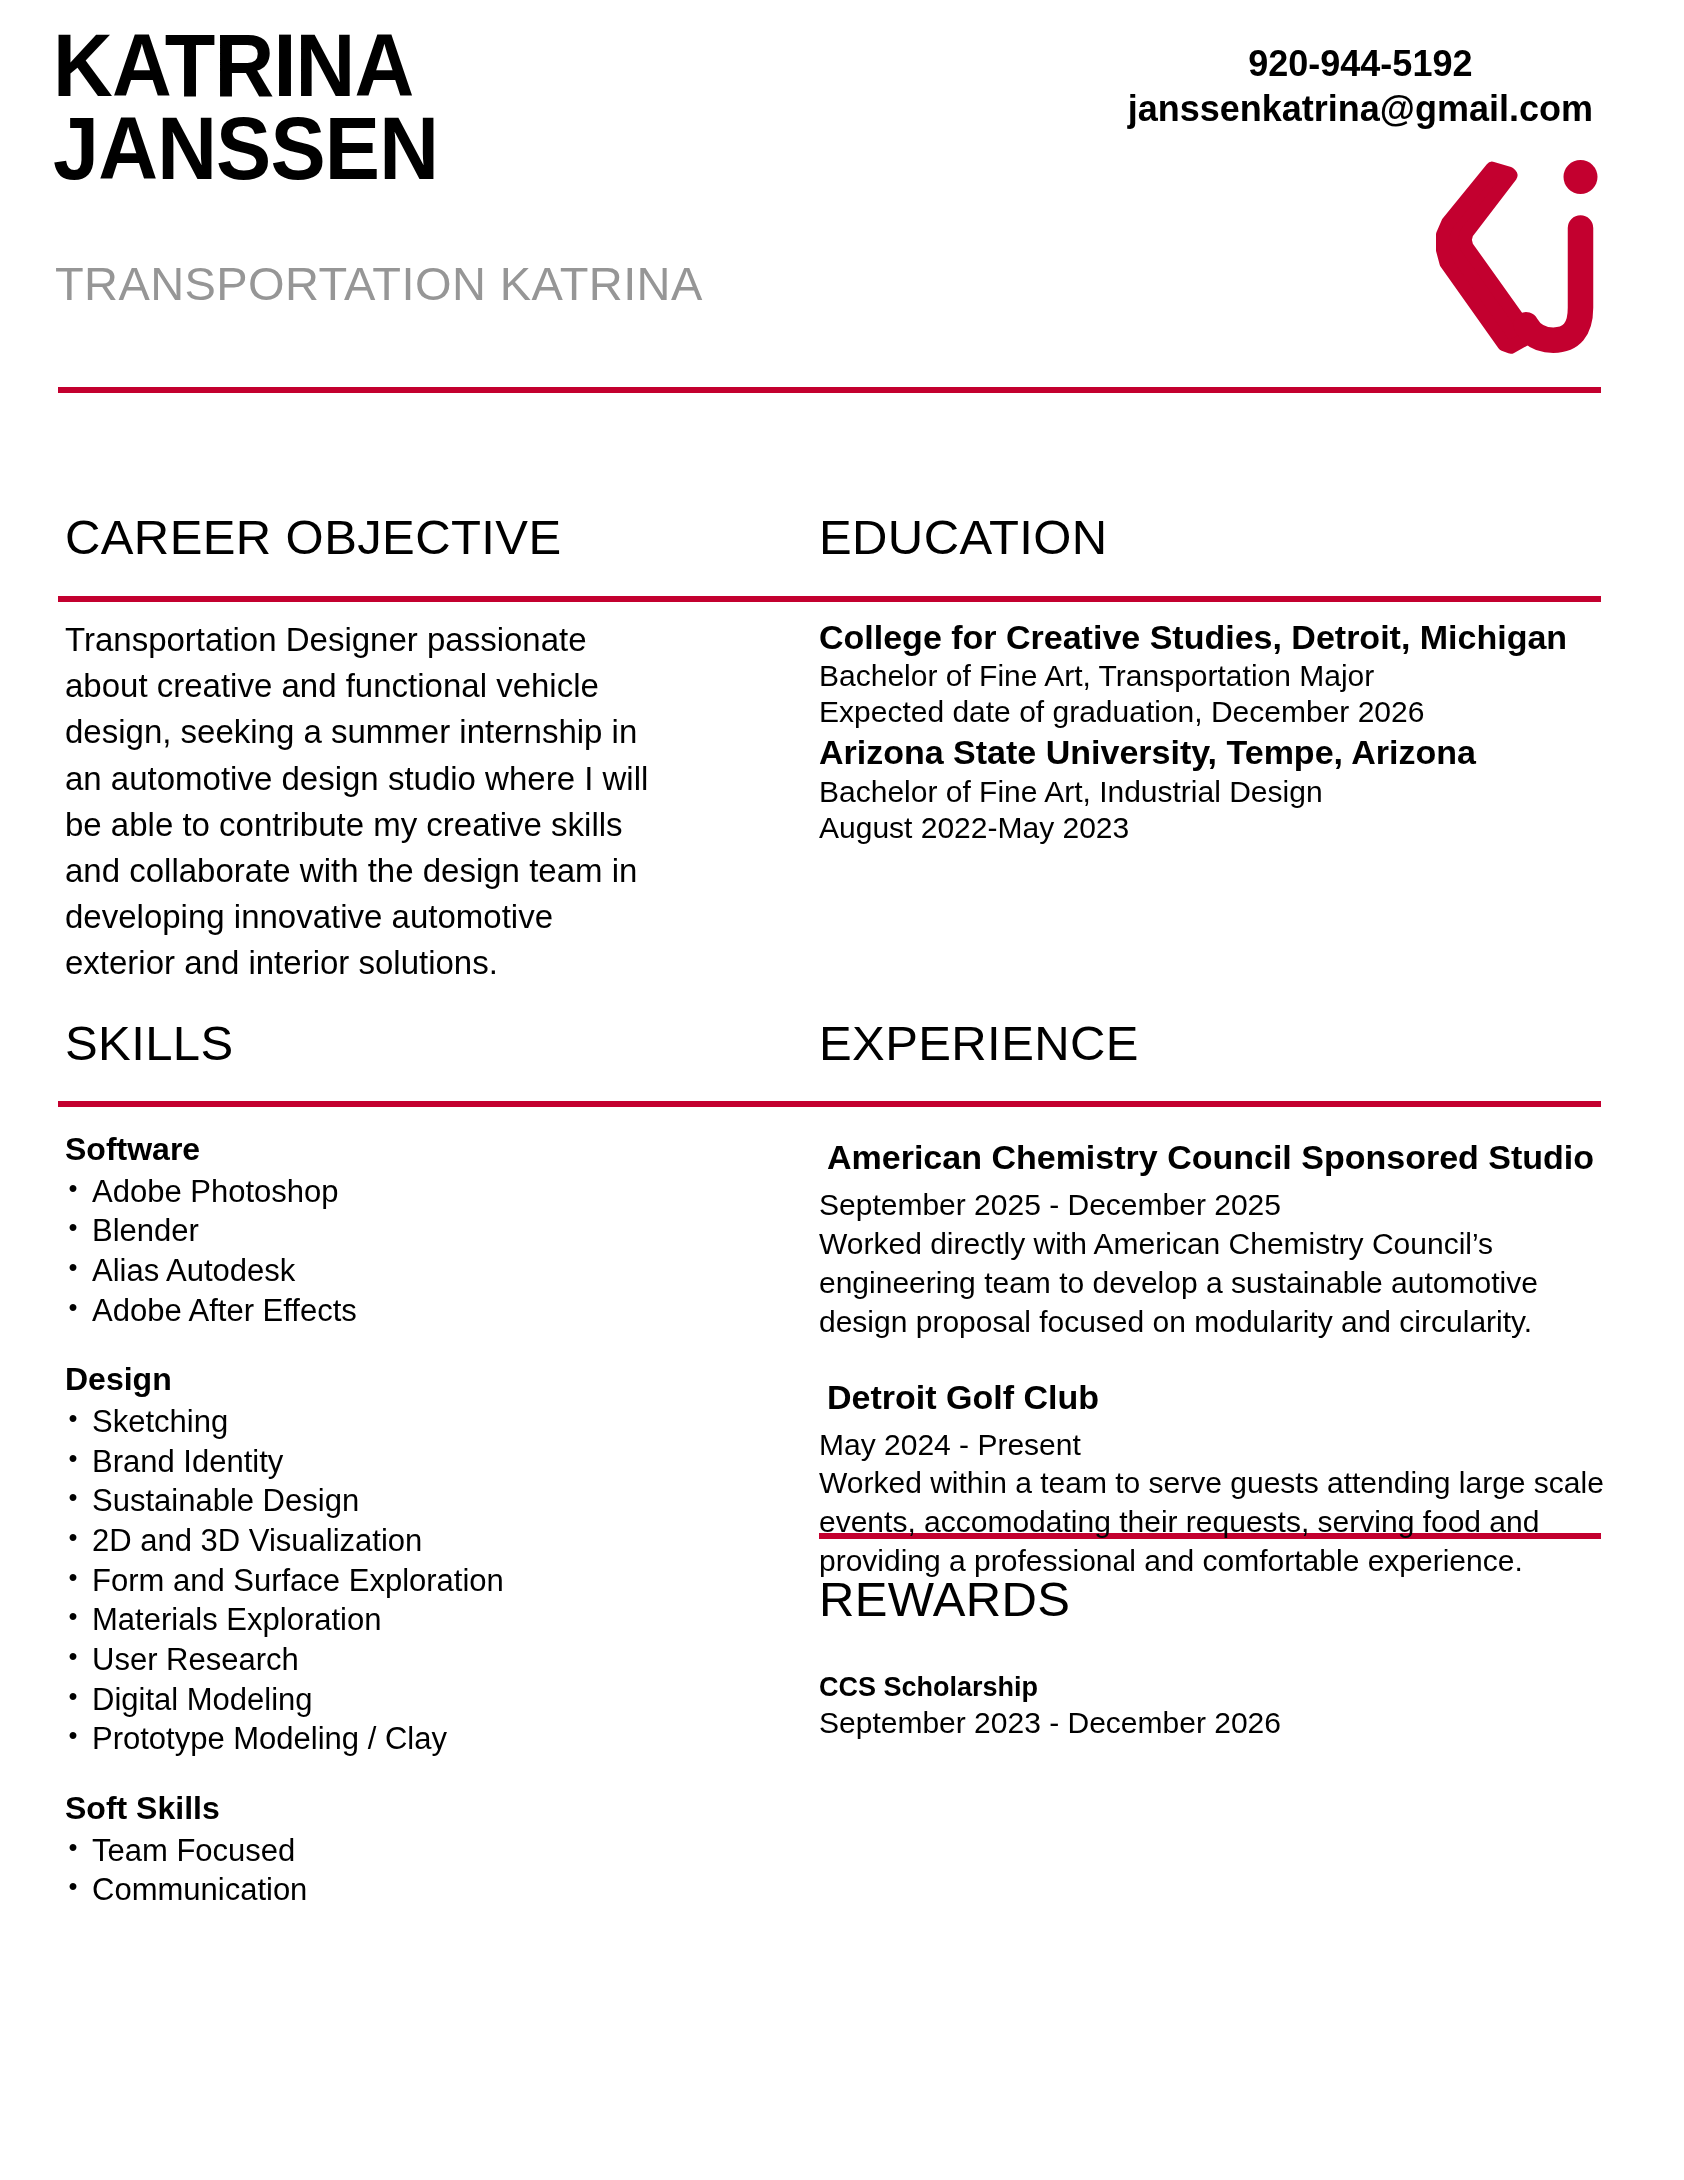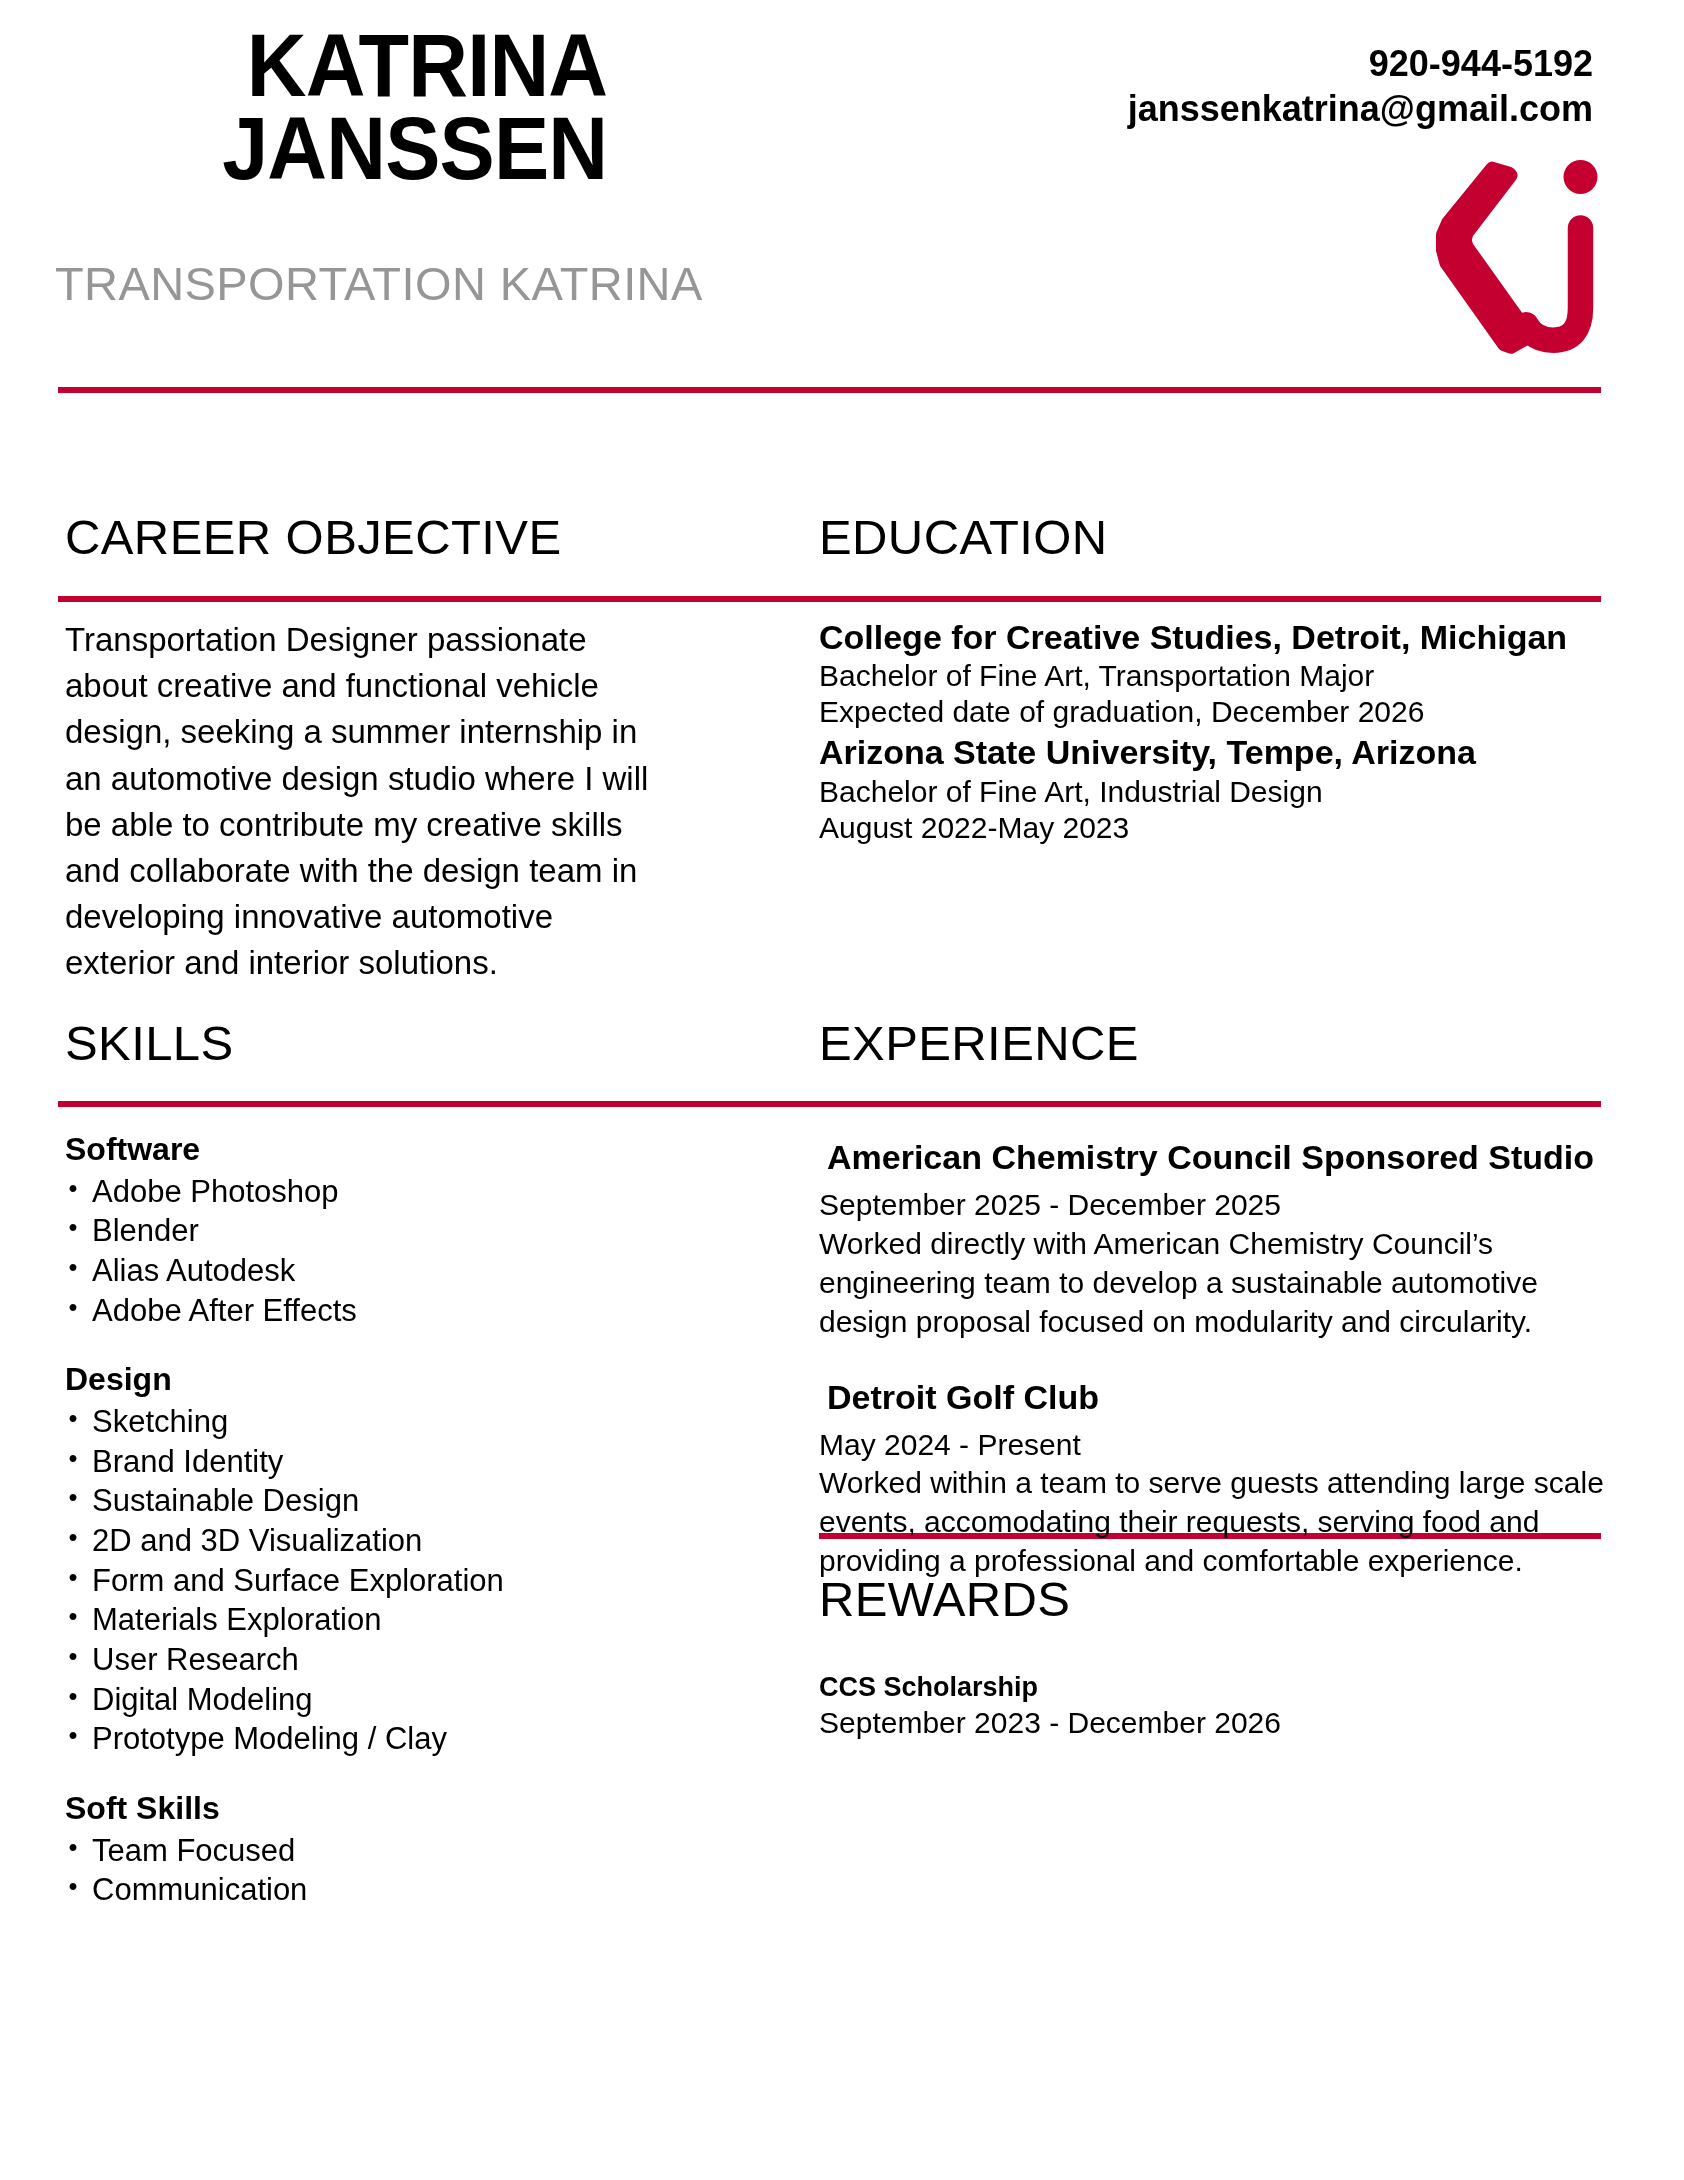--- a/index.html
+++ b/index.html
@@ -27,21 +27,20 @@
     position: absolute;
     left: 0; top: 0;
     width: 1685px;
     height: 400px;
   }
   .name-block {
     position: absolute;
     left: 53px;
     top: 24px;
     width: 596px;
-    text-align: right;
   }
   .name-line {
     font-family: "Liberation Sans Narrow", "Liberation Sans", sans-serif;
     font-weight: 700;
     font-size: 89px;
     line-height: 0.93;
     letter-spacing: -0.9px;
     color: #000000;
     transform: scaleX(0.93);
     transform-origin: left center;
@@ -62,20 +61,21 @@
     right: 92px;
     top: 41px;
     text-align: right;
   }
   .contact-line {
     font-size: 36px;
     font-weight: 700;
     line-height: 1.25;
     color: #000000;
     white-space: nowrap;
+    text-align: center;
   }
 
   
   .logo {
     position: absolute;
     left: 1436px;
     top: 158px;
     width: 170px;
     height: 213px;
   }

